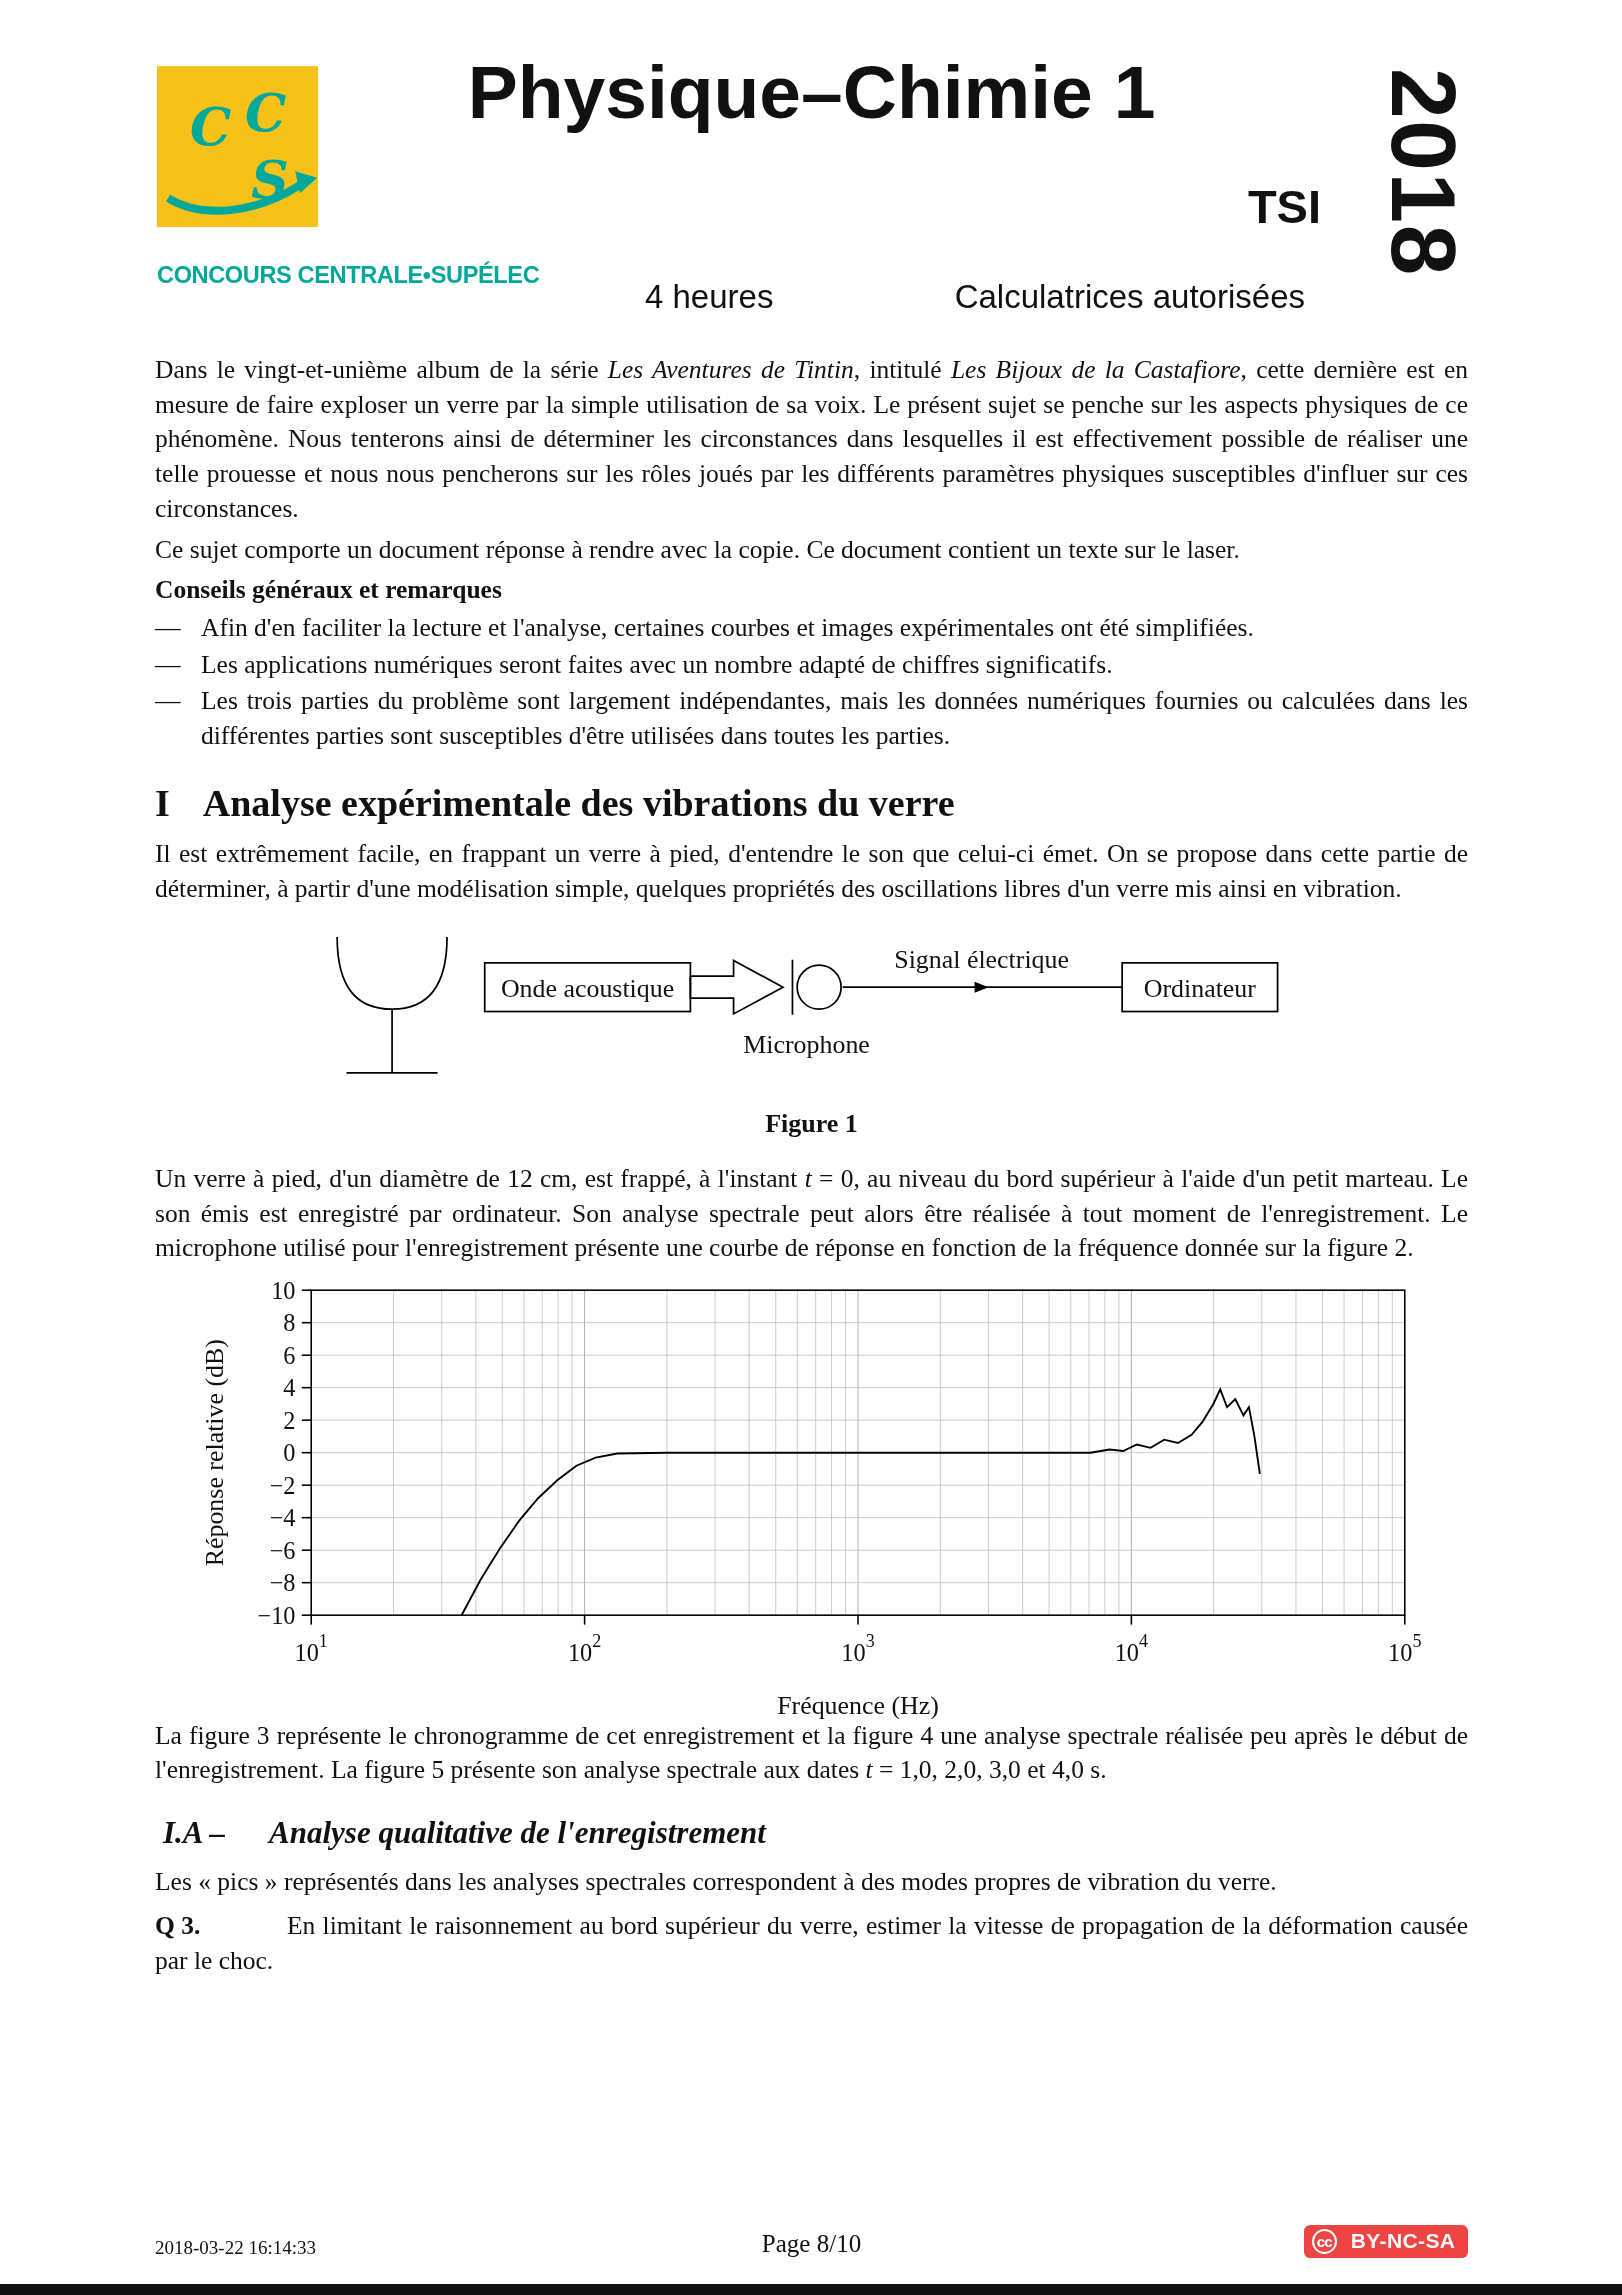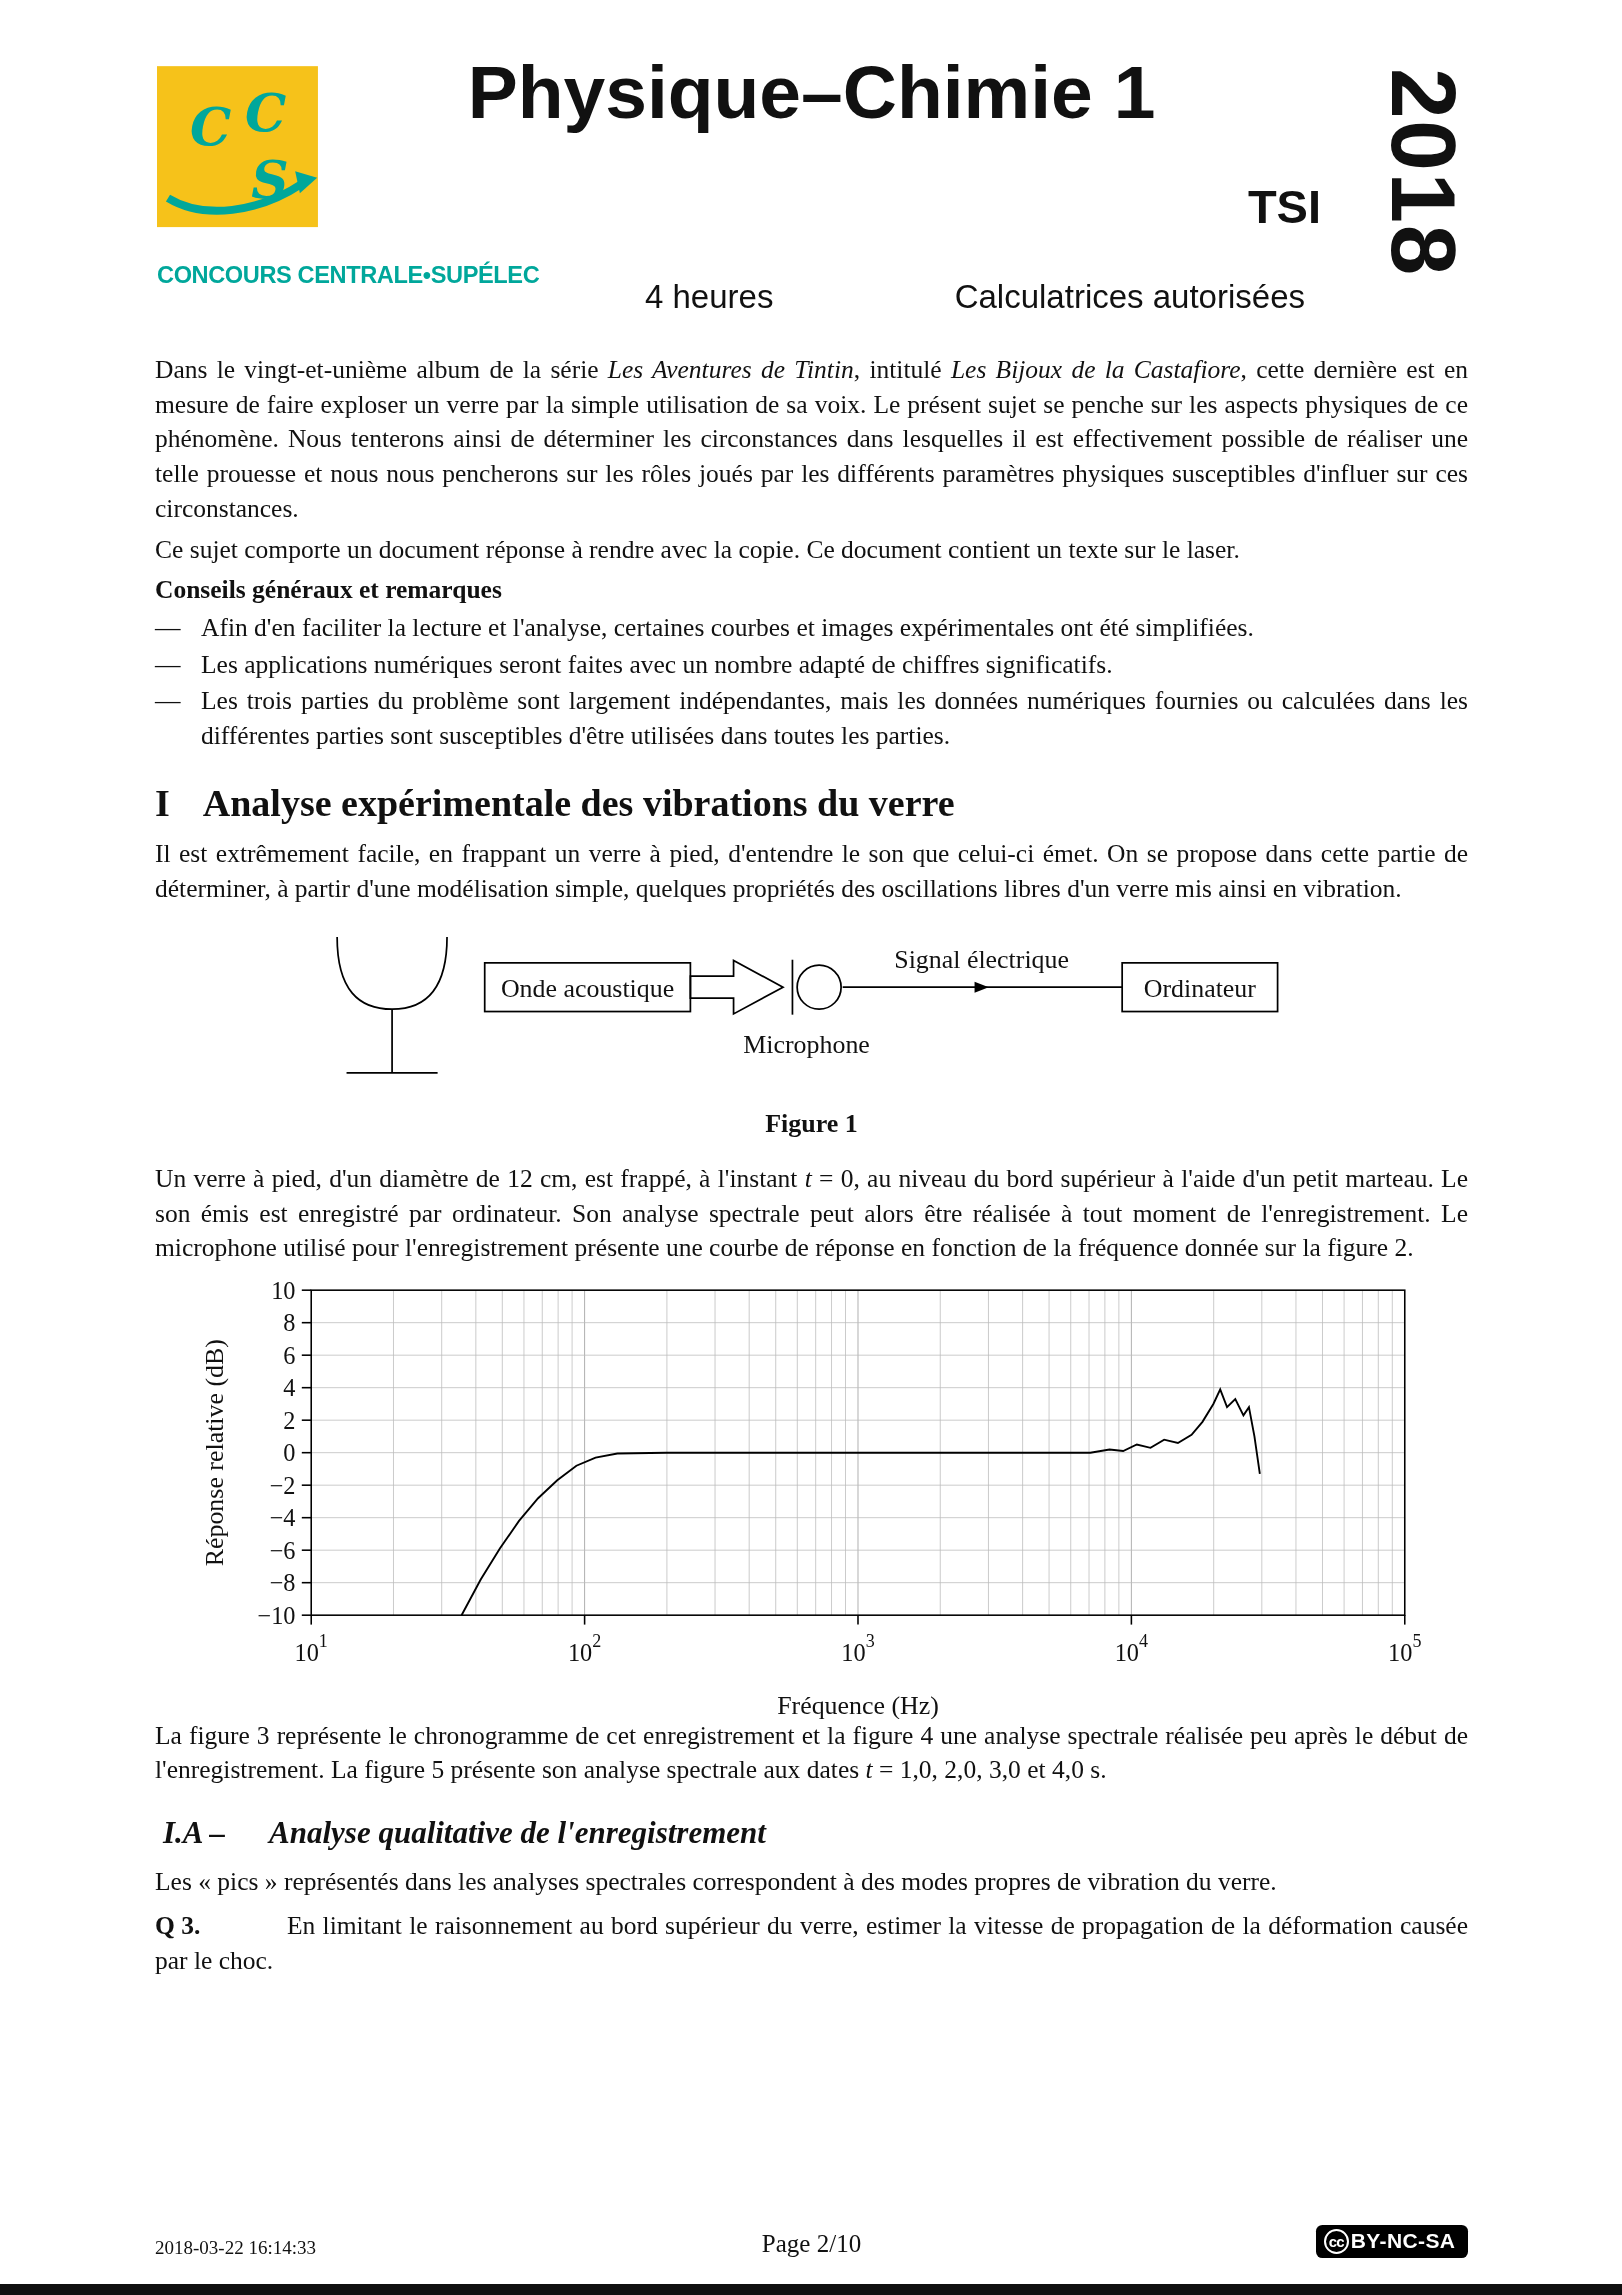--- a/index.html
+++ b/index.html
@@ -58,22 +58,22 @@
 
   
   .subsec{font-size:31px;font-weight:bold;font-style:italic;margin:27px 8px 14px}
   .subsec-label{margin-right:44px}
   .qpara{font-size:25.5px;line-height:1.36;text-align:justify;margin:9.4px 0}
   .q-label{font-weight:bold;display:inline-block;width:132px}
 
   
   .f-timestamp{position:absolute;left:155px;top:2237px;font-size:19px}
   .f-page{position:absolute;left:0;right:0;top:2230px;text-align:center;font-size:25px}
-  .cc-badge{position:absolute;right:155px;top:2225px;display:flex;align-items:center;gap:2px;
-            background:#000000;color:#fff;padding:3.9px 12.6px 3.9px 7.9px;border-radius:6.3px;
+  .cc-badge{position:absolute;right:155px;top:2225px;display:flex;align-items:center;gap:14px;
+            background:#ef4444;color:#fff;padding:3.9px 12.6px 3.9px 7.9px;border-radius:6.3px;
             font-family:"Liberation Sans",sans-serif}
   .cc-circle{display:inline-flex;align-items:center;justify-content:center;width:25px;height:25px;
              border:2.4px solid #fff;border-radius:50%;font-size:15px;font-weight:bold;letter-spacing:-0.8px}
   .cc-text{font-weight:bold;font-size:21px;letter-spacing:0.4px}
   .bottom-strip{position:absolute;left:0;right:0;bottom:0;height:11px;background:#101010}
 </style>
 </head>
 <body>
 
 <div class="page">
@@ -238,21 +238,21 @@
 
     <p class="just">Les «&nbsp;pics&nbsp;» représentés dans les analyses spectrales correspondent à des modes propres de vibration du verre.</p>
 
     <p class="qpara">
       <span class="q-label">Q 3.</span><span>En limitant le raisonnement au bord supérieur du verre, estimer la vitesse de propagation de la déformation causée par le choc.</span>
     </p>
 
   </div>
 
   <div class="f-timestamp">2018-03-22 16:14:33</div>
-  <div class="f-page">Page 2/10</div>
+  <div class="f-page">Page 8/10</div>
   <div class="cc-badge">
     <span class="cc-circle">cc</span>
     <span class="cc-text">BY-NC-SA</span>
   </div>
   <div class="bottom-strip"></div>
 
 </div>
 
 
 </body></html>

